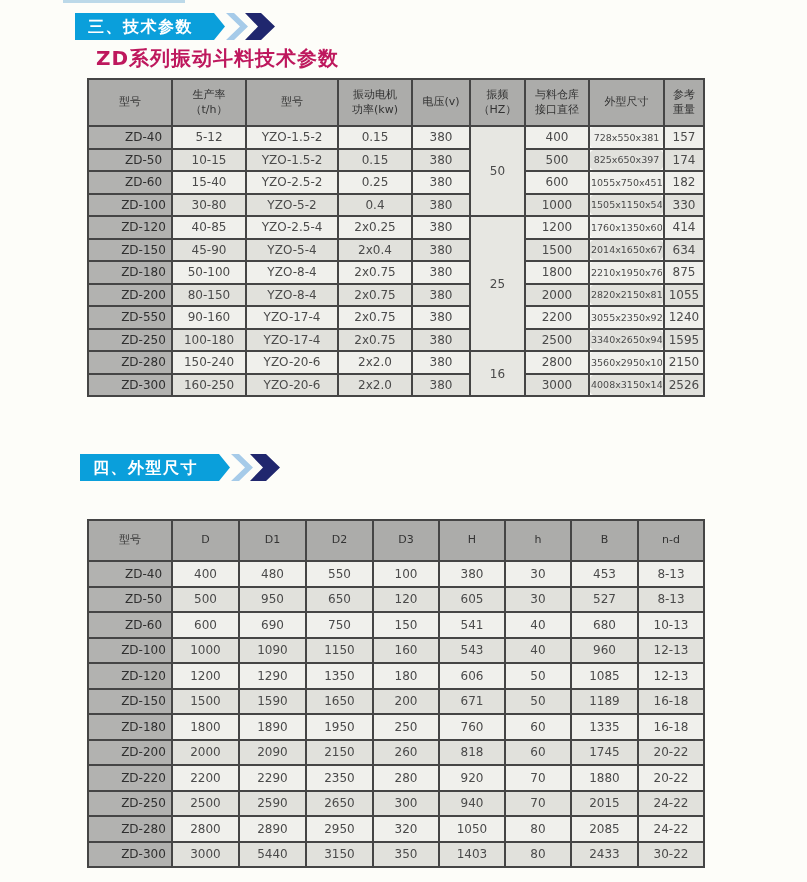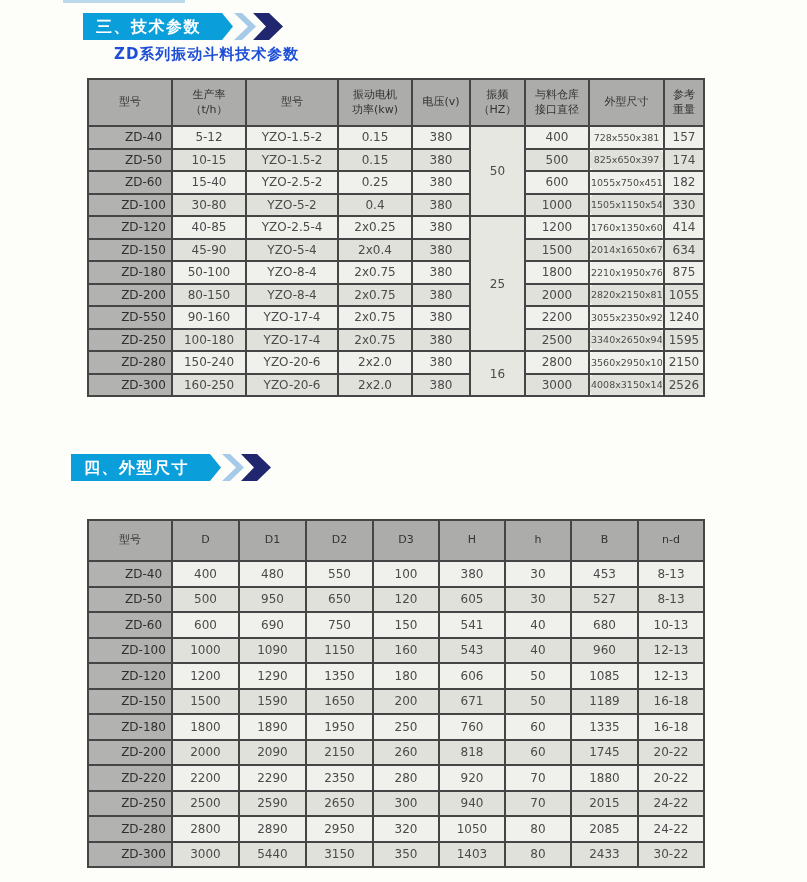--- a/index.html
+++ b/index.html
@@ -27,21 +27,21 @@
   .banner .chev-light {
     position:absolute; left:151px; top:0; width:22px; height:27px; background:#a6cbe9;
     clip-path:polygon(0 0, 8px 0, 100% 50%, 8px 100%, 0 100%, calc(100% - 8px) 50%);
   }
   .banner .chev-navy {
     position:absolute; left:170px; top:0; width:30px; height:27px; background:#20276e;
     clip-path:polygon(0 0, 16px 0, 100% 50%, 16px 100%, 0 100%, 13px 50%);
   }
 
   .tbl-title {
-    position:absolute; left:114px; font-size:15px; font-weight:bold; color:#1d4ed8;
+    position:absolute; left:96px; font-size:20px; font-weight:bold; color:#be185d;
     letter-spacing:1px; white-space:nowrap;
   }
 
   table.tbl {
     position:absolute; left:87px; border-collapse:collapse; table-layout:fixed;
     width:616px; background:#fdfdf9;
   }
   .tbl th, .tbl td {
     border:2px solid #454545; text-align:center; vertical-align:middle;
     padding:0 1px; overflow:hidden;
@@ -62,21 +62,21 @@
   #table2 thead tr { height:41px; }
   #table2 tbody tr { height:25.5px; }
 </style>
 </head>
 <body>
 
 <div class="page">
 
   <div class="top-remnant"></div>
 
-  <div class="banner" style="left:75px; top:13px;margin-left:8px;">
+  <div class="banner" style="left:75px; top:13px;">
     <div class="bar"></div>
     <div class="chev-light"></div>
     <div class="chev-navy"></div>
     <div class="label">三、技术参数</div>
   </div>
 
   <div class="tbl-title" style="top:45px;">ZD系列振动斗料技术参数</div>
 
   <table class="tbl" id="table1" style="top:78px;">
       <colgroup>
@@ -228,21 +228,21 @@
           <td class="val">YZO-20-6</td>
           <td class="val">2x2.0</td>
           <td class="val">380</td>
           <td class="val">3000</td>
           <td class="val dim">4008x3150x1403</td>
           <td class="val">2526</td>
         </tr>
       </tbody>
   </table>
 
-  <div class="banner" style="left:71px; top:454px;">
+  <div class="banner" style="left:80px; top:454px;">
     <div class="bar"></div>
     <div class="chev-light"></div>
     <div class="chev-navy"></div>
     <div class="label">四、外型尺寸</div>
   </div>
 
 
   <table class="tbl" id="table2" style="top:519px;">
       <colgroup>
         <col style="width: 84px;">

